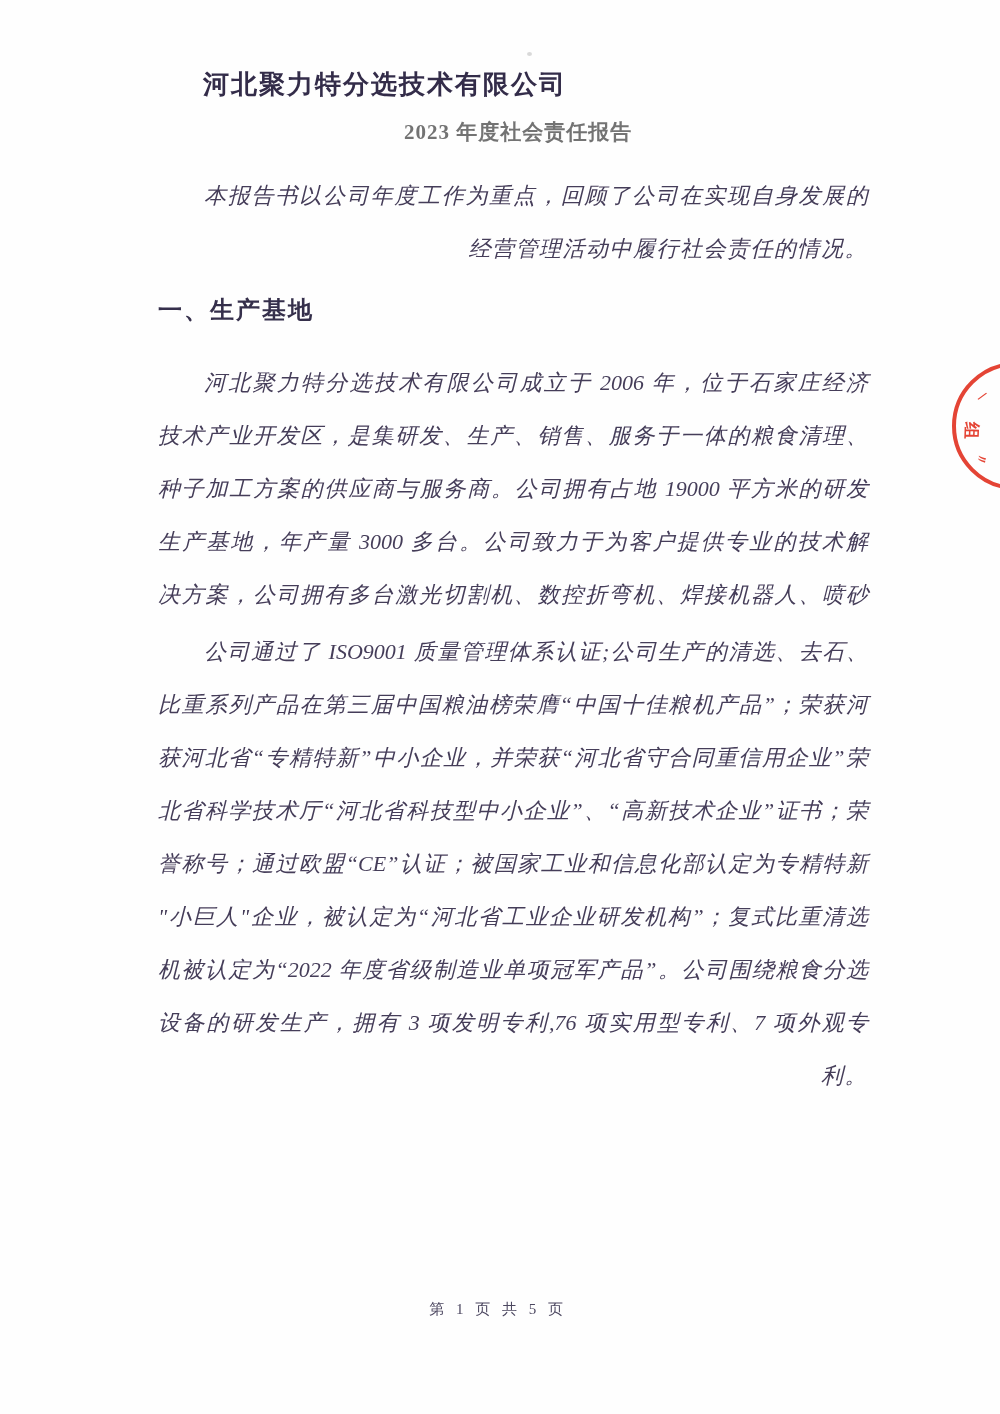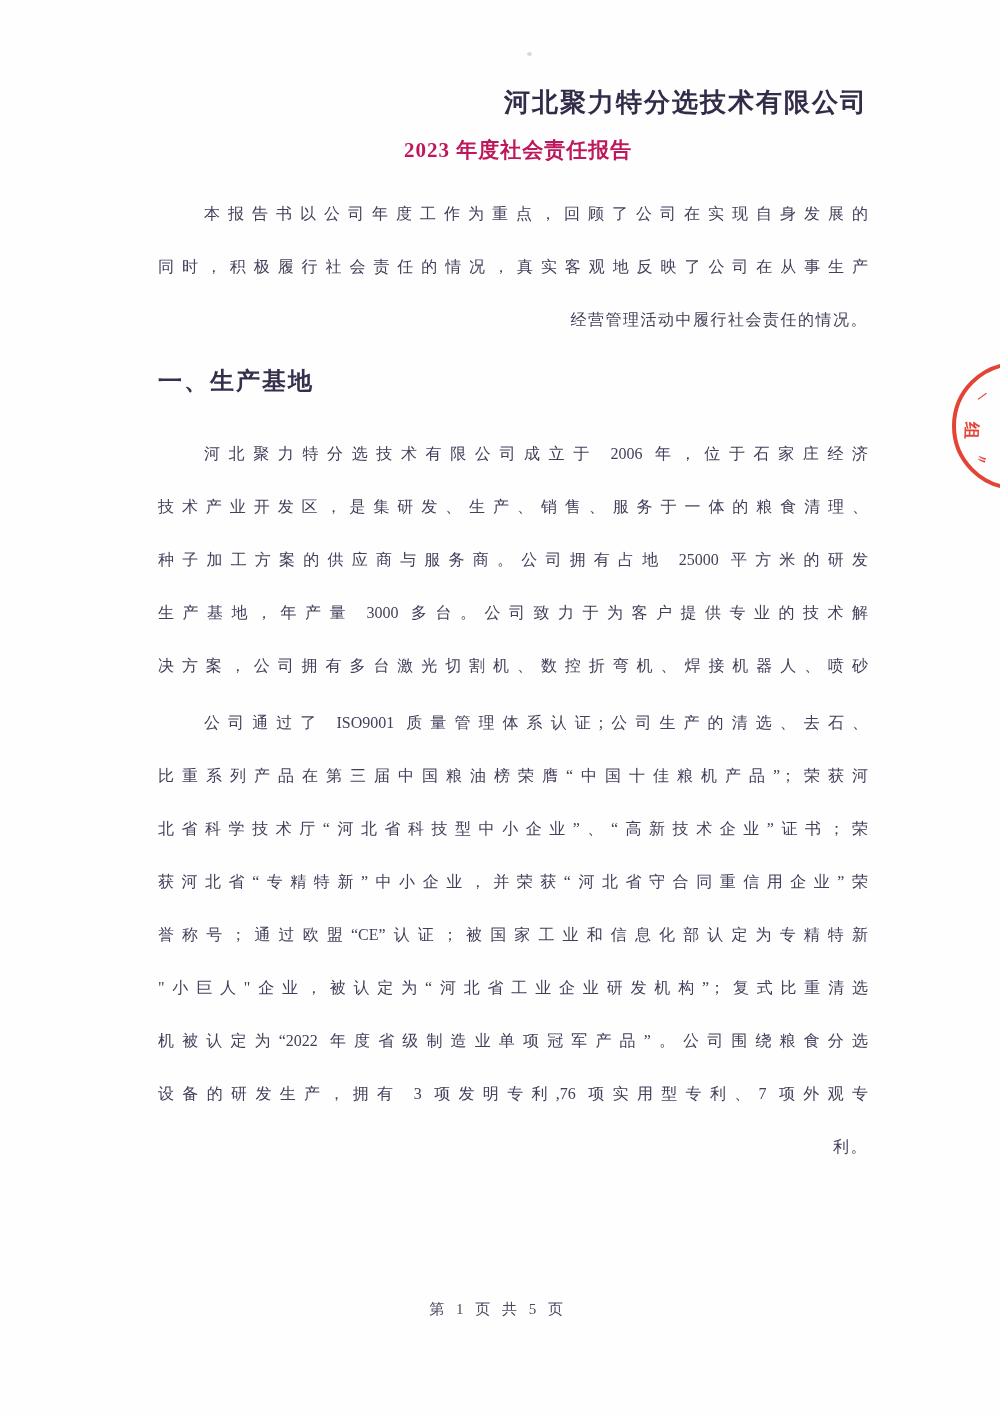--- a/index.html
+++ b/index.html
@@ -18,49 +18,50 @@
   .page {
     position: absolute;
     inset: 0;
     overflow: hidden;
     background: #fefefe;
   }
   .content {
     padding: 0 132px 0 158px; 
   }
   .doc-title {
-    margin-top: 84px;
+    margin-top: 66px;
     padding-left: 45px;
-    text-align: right;
+    text-align: left;
     font-size: 26px;
     font-weight: bold;
     line-height: 38px;
     color: #332c49;
     letter-spacing: 2px;
   }
   .doc-subtitle {
     margin-top: 8px;
     padding-left: 10px;
     text-align: center;
     font-size: 21px;
     font-weight: bold;
     line-height: 40px;
-    color: #be185d;
+    color: #737373;
     letter-spacing: 1px;
   }
   .para { margin: 0; }
   .para.p1 { margin-top: 17px; }
   .para.p2 { margin-top: 23px; }
   .para.p3 { margin-top: 4px; }
   .line {
     height: 53px;
     line-height: 53px;
-    font-size: 16px;
+    font-size: 22px;
     white-space: normal;
     color: #453d59;
+    font-style: italic;
   }
   .justify {
     text-align: justify;
     text-align-last: justify;
   }
   .left {
     text-align: right;
     letter-spacing: 1.5px;
   }
   .indent {
@@ -138,39 +139,38 @@
 
 <div class="page">
 
   <div class="content">
 
     <div class="doc-title">河北聚力特分选技术有限公司</div>
     <div class="doc-subtitle">2023 年度社会责任报告</div>
 
     <div class="para p1">
       <div class="line justify indent">本报告书以公司年度工作为重点，回顾了公司在实现自身发展的</div>
-      <div class="line justify">同时，积极履行社会责任的情况，真实客观地反映了公司在从事生产</div>
       <div class="line left">经营管理活动中履行社会责任的情况。</div>
     </div>
 
     <div class="section-heading">一、生产基地</div>
 
     <div class="para p2">
       <div class="line justify indent">河北聚力特分选技术有限公司成立于 2006 年，位于石家庄经济</div>
       <div class="line justify">技术产业开发区，是集研发、生产、销售、服务于一体的粮食清理、</div>
-      <div class="line justify">种子加工方案的供应商与服务商。公司拥有占地 25000 平方米的研发</div>
+      <div class="line justify">种子加工方案的供应商与服务商。公司拥有占地 19000 平方米的研发</div>
       <div class="line justify">生产基地，年产量 3000 多台。公司致力于为客户提供专业的技术解</div>
       <div class="line justify">决方案，公司拥有多台激光切割机、数控折弯机、焊接机器人、喷砂</div>
     </div>
 
     <div class="para p3">
       <div class="line justify indent">公司通过了 ISO9001 质量管理体系认证;公司生产的清选、去石、</div>
       <div class="line justify">比重系列产品在第三届中国粮油榜荣膺“中国十佳粮机产品”；荣获河</div>
+      <div class="line justify">获河北省“专精特新”中小企业，并荣获“河北省守合同重信用企业”荣</div>
       <div class="line justify">北省科学技术厅“河北省科技型中小企业”、“高新技术企业”证书；荣</div>
-      <div class="line justify">获河北省“专精特新”中小企业，并荣获“河北省守合同重信用企业”荣</div>
       <div class="line justify">誉称号；通过欧盟“CE”认证；被国家工业和信息化部认定为专精特新</div>
       <div class="line justify">"小巨人"企业，被认定为“河北省工业企业研发机构”；复式比重清选</div>
       <div class="line justify">机被认定为“2022 年度省级制造业单项冠军产品”。公司围绕粮食分选</div>
       <div class="line justify">设备的研发生产，拥有 3 项发明专利,76 项实用型专利、7 项外观专</div>
       <div class="line left">利。</div>
     </div>
 
   </div>
 
   <div class="footer">第 1 页 共 5 页</div>

